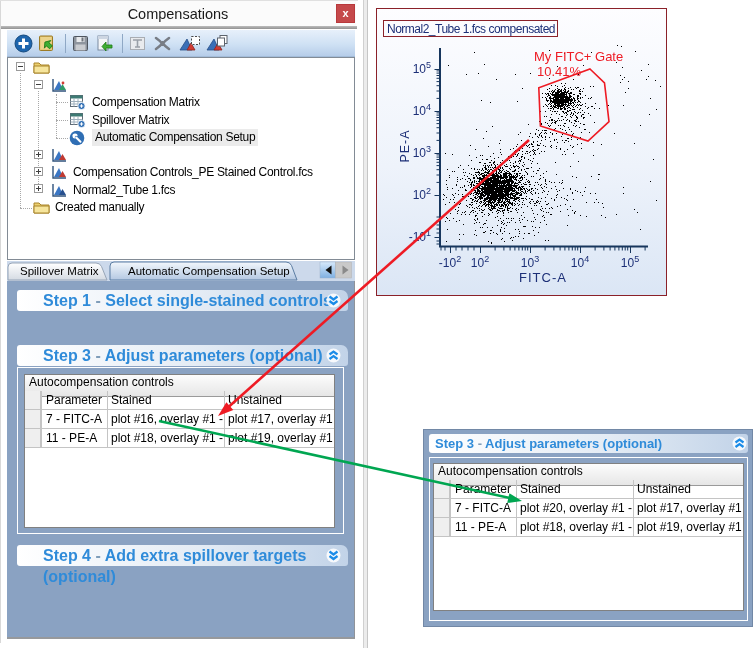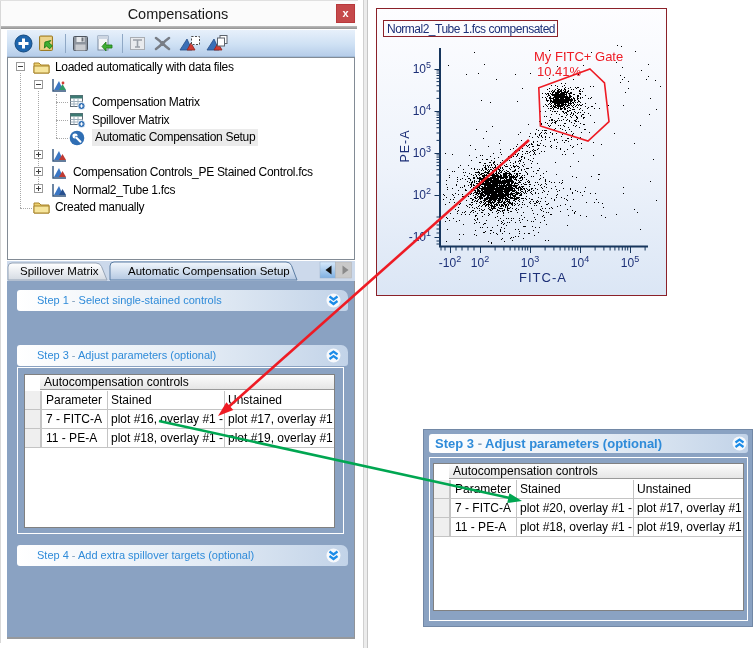--- a/index.html
+++ b/index.html
@@ -19,27 +19,27 @@
 .trow { position:absolute; white-space:nowrap; height:17px; line-height:17px; }
 .texp { position:absolute; width:9px; height:9px; border:1px solid #9a9a9a; background:#fff; }
 .texp i { position:absolute; left:1px; top:3px; width:5px; height:1px; background:#404040; }
 .texp b { position:absolute; left:3px; top:1px; width:1px; height:5px; background:#404040; }
 .dotv { position:absolute; width:1px; border-left:1px dotted #a8a8a8; }
 .doth { position:absolute; height:1px; border-top:1px dotted #a8a8a8; }
 
 #tabstrip { left:7px; top:261px; width:348px; height:20px; background:#ccd9eb; }
 
 #steps { left:7px; top:281px; width:348px; height:358px; background:#8aa2c2; border-right:1px solid #8f9399; border-bottom:2px solid #97999c; }
-.stephdr { position:absolute; left:10px; width:331px; height:21px; border-radius:3px 7px 3px 3px; background:linear-gradient(90deg,#ffffff,#e4ecf5 55%,#c2d3e8); color:#2f8bd9; font-weight:normal; font-size:11px; line-height:21px; padding-left:20px; }
+.stephdr { position:absolute; left:10px; width:331px; height:21px; border-radius:3px 7px 3px 3px; background:linear-gradient(90deg,#ffffff,#e4ecf5 55%,#c2d3e8); color:#2f8bd9; font-weight:bold; font-size:16px; line-height:21px; padding-left:26px; }
 .chev { position:absolute; top:3px; left:309px; width:15px; height:15px; }
 
 #s3box { position:absolute; left:10px; top:86px; width:327px; height:167px; border:1px solid #ffffff; }
 #table1 { position:absolute; left:6px; top:6px; width:311px; height:154px; background:#ffffff; border:1px solid #808080; font-size:12px; color:#000; }
 
-.tcap { position:absolute; left:0; top:0; right:0; height:15px; background:linear-gradient(#fcfcfc,#e6e6e6); border-bottom:1px solid #9a9a9a; font-size:12px; line-height:15px; padding-left:4px;margin-left:15px; }
+.tcap { position:absolute; left:0; top:0; right:0; height:22px; background:linear-gradient(#fcfcfc,#e6e6e6); border-bottom:1px solid #9a9a9a; font-size:12px; line-height:15px; padding-left:4px; }
 .thr { position:absolute; left:0; right:0; height:19px; line-height:19px; }
 .tvline { position:absolute; width:1px; background:#c4c4c4; }
 .thline { position:absolute; left:0; right:0; height:1px; background:#c4c4c4; }
 .selcell { position:absolute; left:0; width:16px; background:#efefef; border-right:1px solid #c4c4c4; }
 .cell { position:absolute; white-space:nowrap; }
 
 #split { left:363px; top:0; width:5px; height:648px; background:#ececec; border-left:1px solid #d0d0d0; border-right:1px solid #c6c6c6; }
 
 #panel2 { left:423px; top:429px; width:330px; height:198px; background:#8aa2c2; border:1px solid #7288a6; }
 #p2hdr { position:absolute; left:5px; top:4px; width:319px; height:19px; border-radius:3px; background:linear-gradient(90deg,#ffffff,#e4ecf5 55%,#c2d3e8); color:#2f8bd9; font-weight:bold; font-size:13px; line-height:19px; padding-left:6px; }
@@ -101,21 +101,20 @@
   </div>
 
   <div class="abs" id="tree">
     <div class="dotv" style="left:12px; top:15px; height:135px"></div>
     <div class="dotv" style="left:30px; top:33px; height:99px"></div>
     <div class="dotv" style="left:48px; top:36px; height:44px"></div>
     <div class="doth" style="left:48px; top:44px; width:12px"></div>
     <div class="doth" style="left:48px; top:62px; width:12px"></div>
     <div class="doth" style="left:48px; top:80px; width:12px"></div>
     <div class="doth" style="left:12px; top:150px; width:12px"></div>
-    <div class="trow" style="left:47px; top:1px">Loaded automatically with data files</div>
     <div class="trow" style="left:84px; top:36px">Compensation Matrix</div>
     <div class="trow" style="left:84px; top:54px">Spillover Matrix</div>
     <div class="trow" style="left:84px; top:71px; background:#ebebeb; padding:0 3px">Automatic Compensation Setup</div>
     <div class="trow" style="left:65px; top:106px">Compensation Controls_PE Stained Control.fcs</div>
     <div class="trow" style="left:65px; top:124px">Normal2_Tube 1.fcs</div>
     <div class="trow" style="left:47px; top:141px">Created manually</div>
     <div class="texp" style="left:8px; top:4px">
         <i></i>
       </div>
     <div class="texp" style="left:26px; top:22px">

